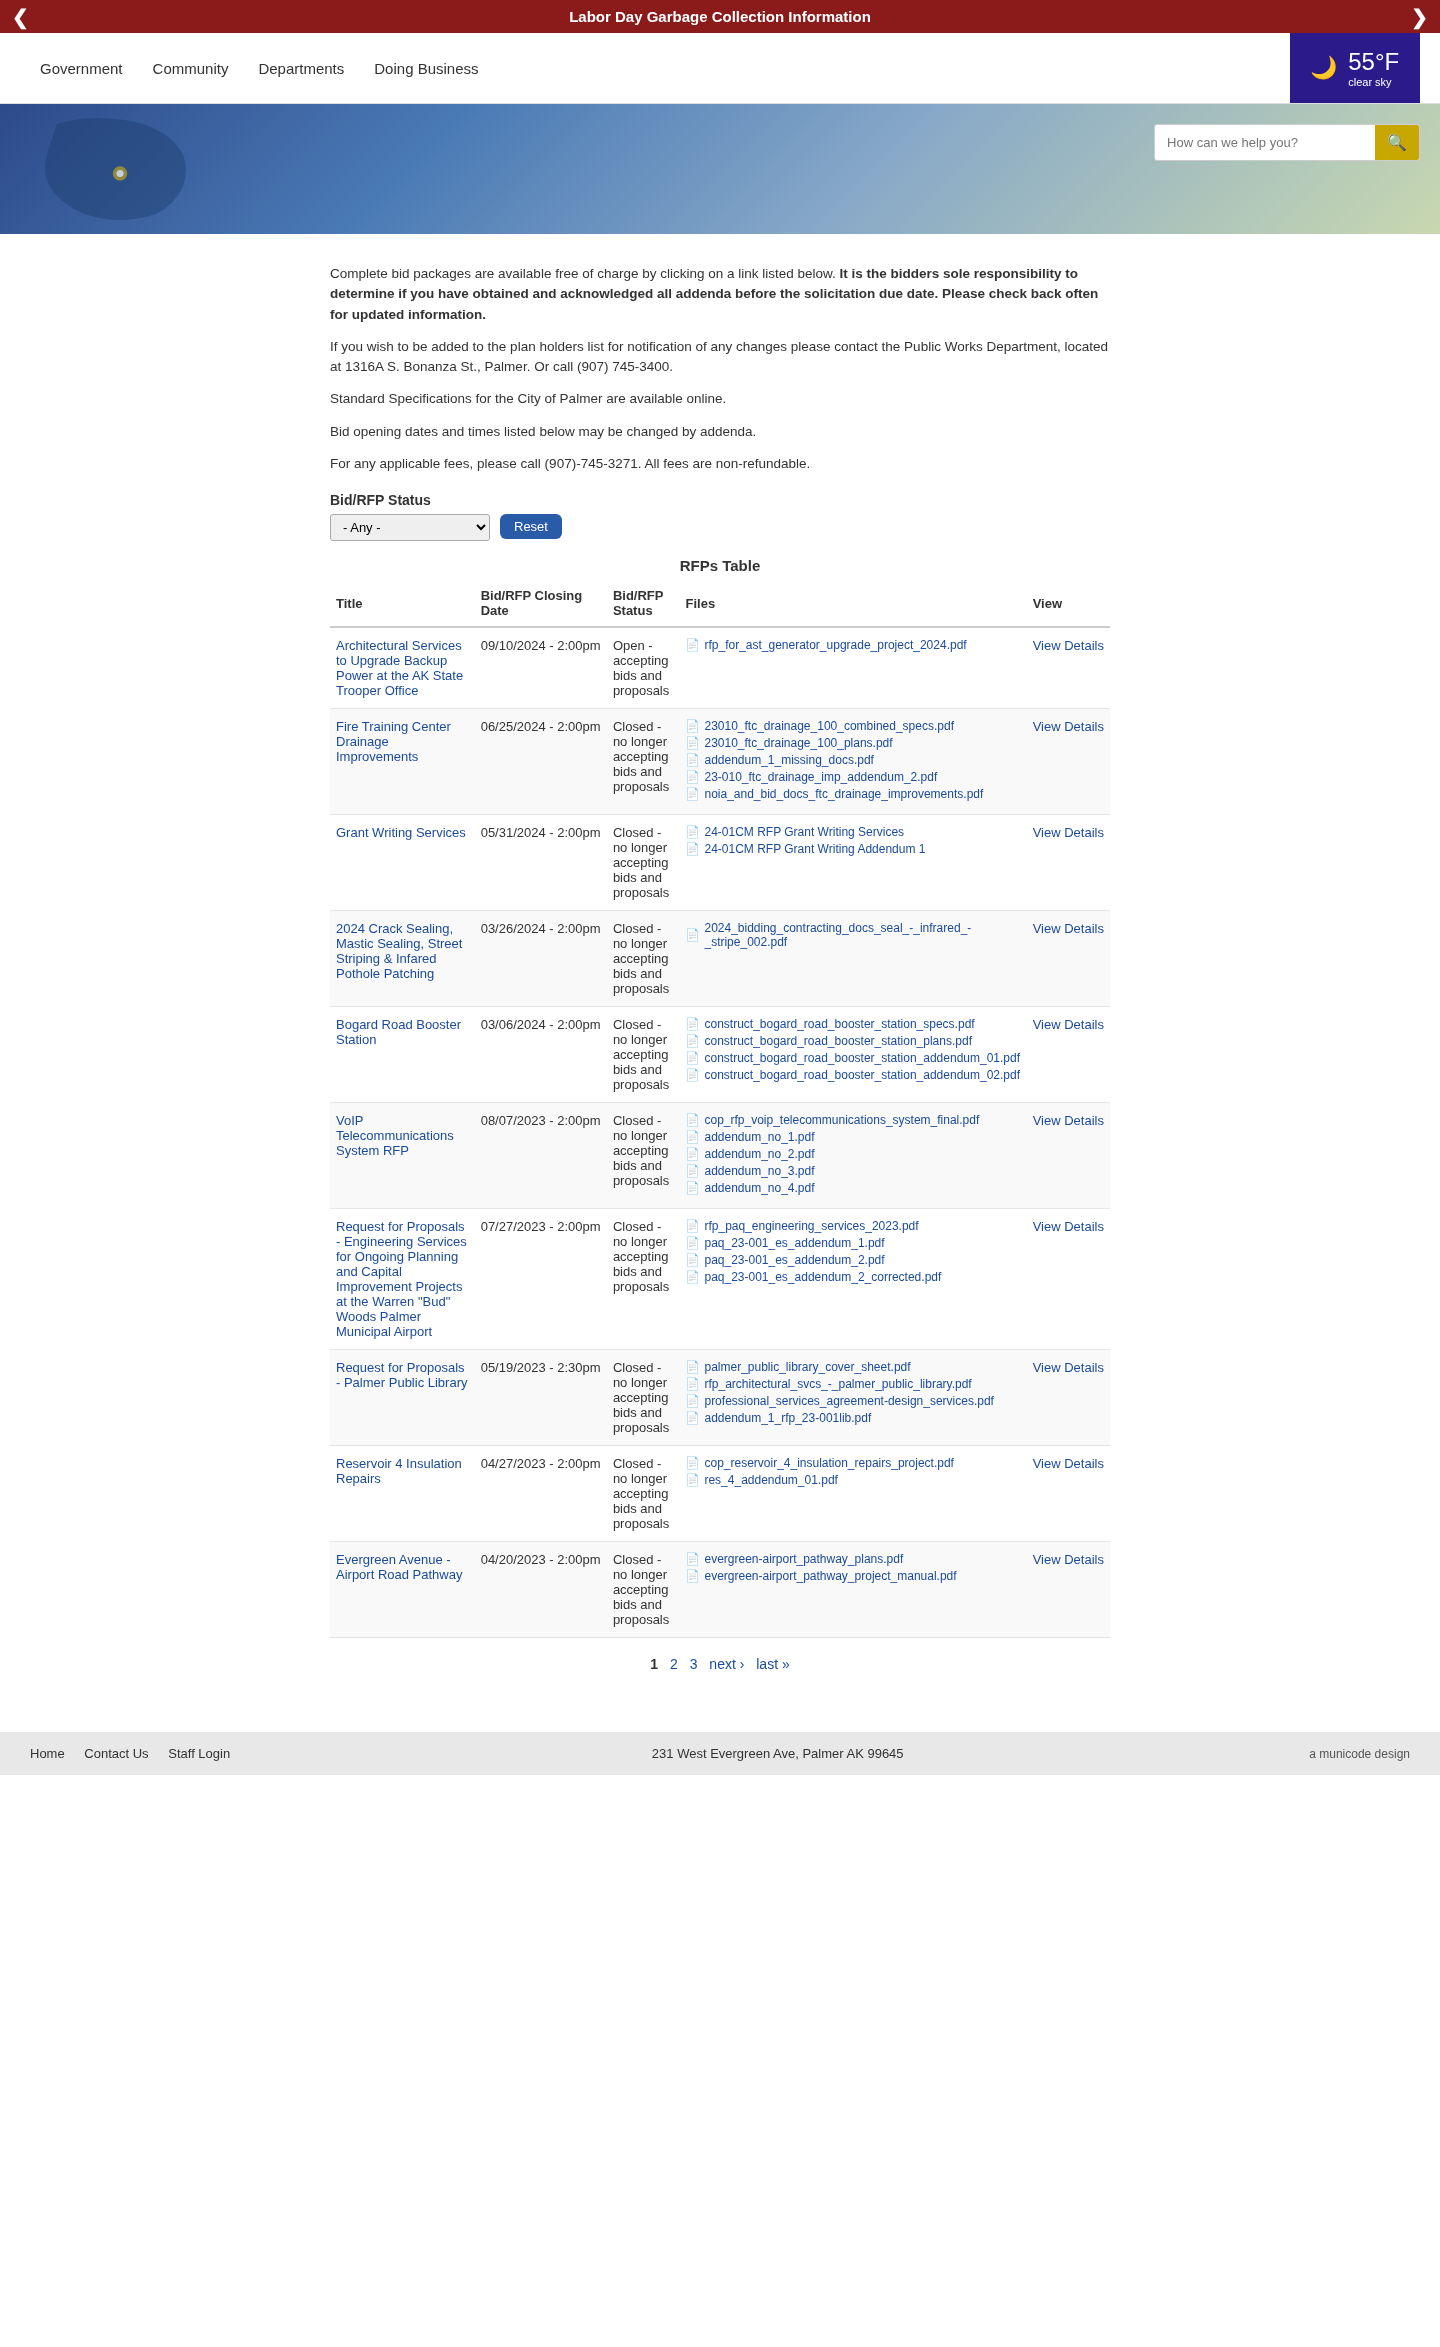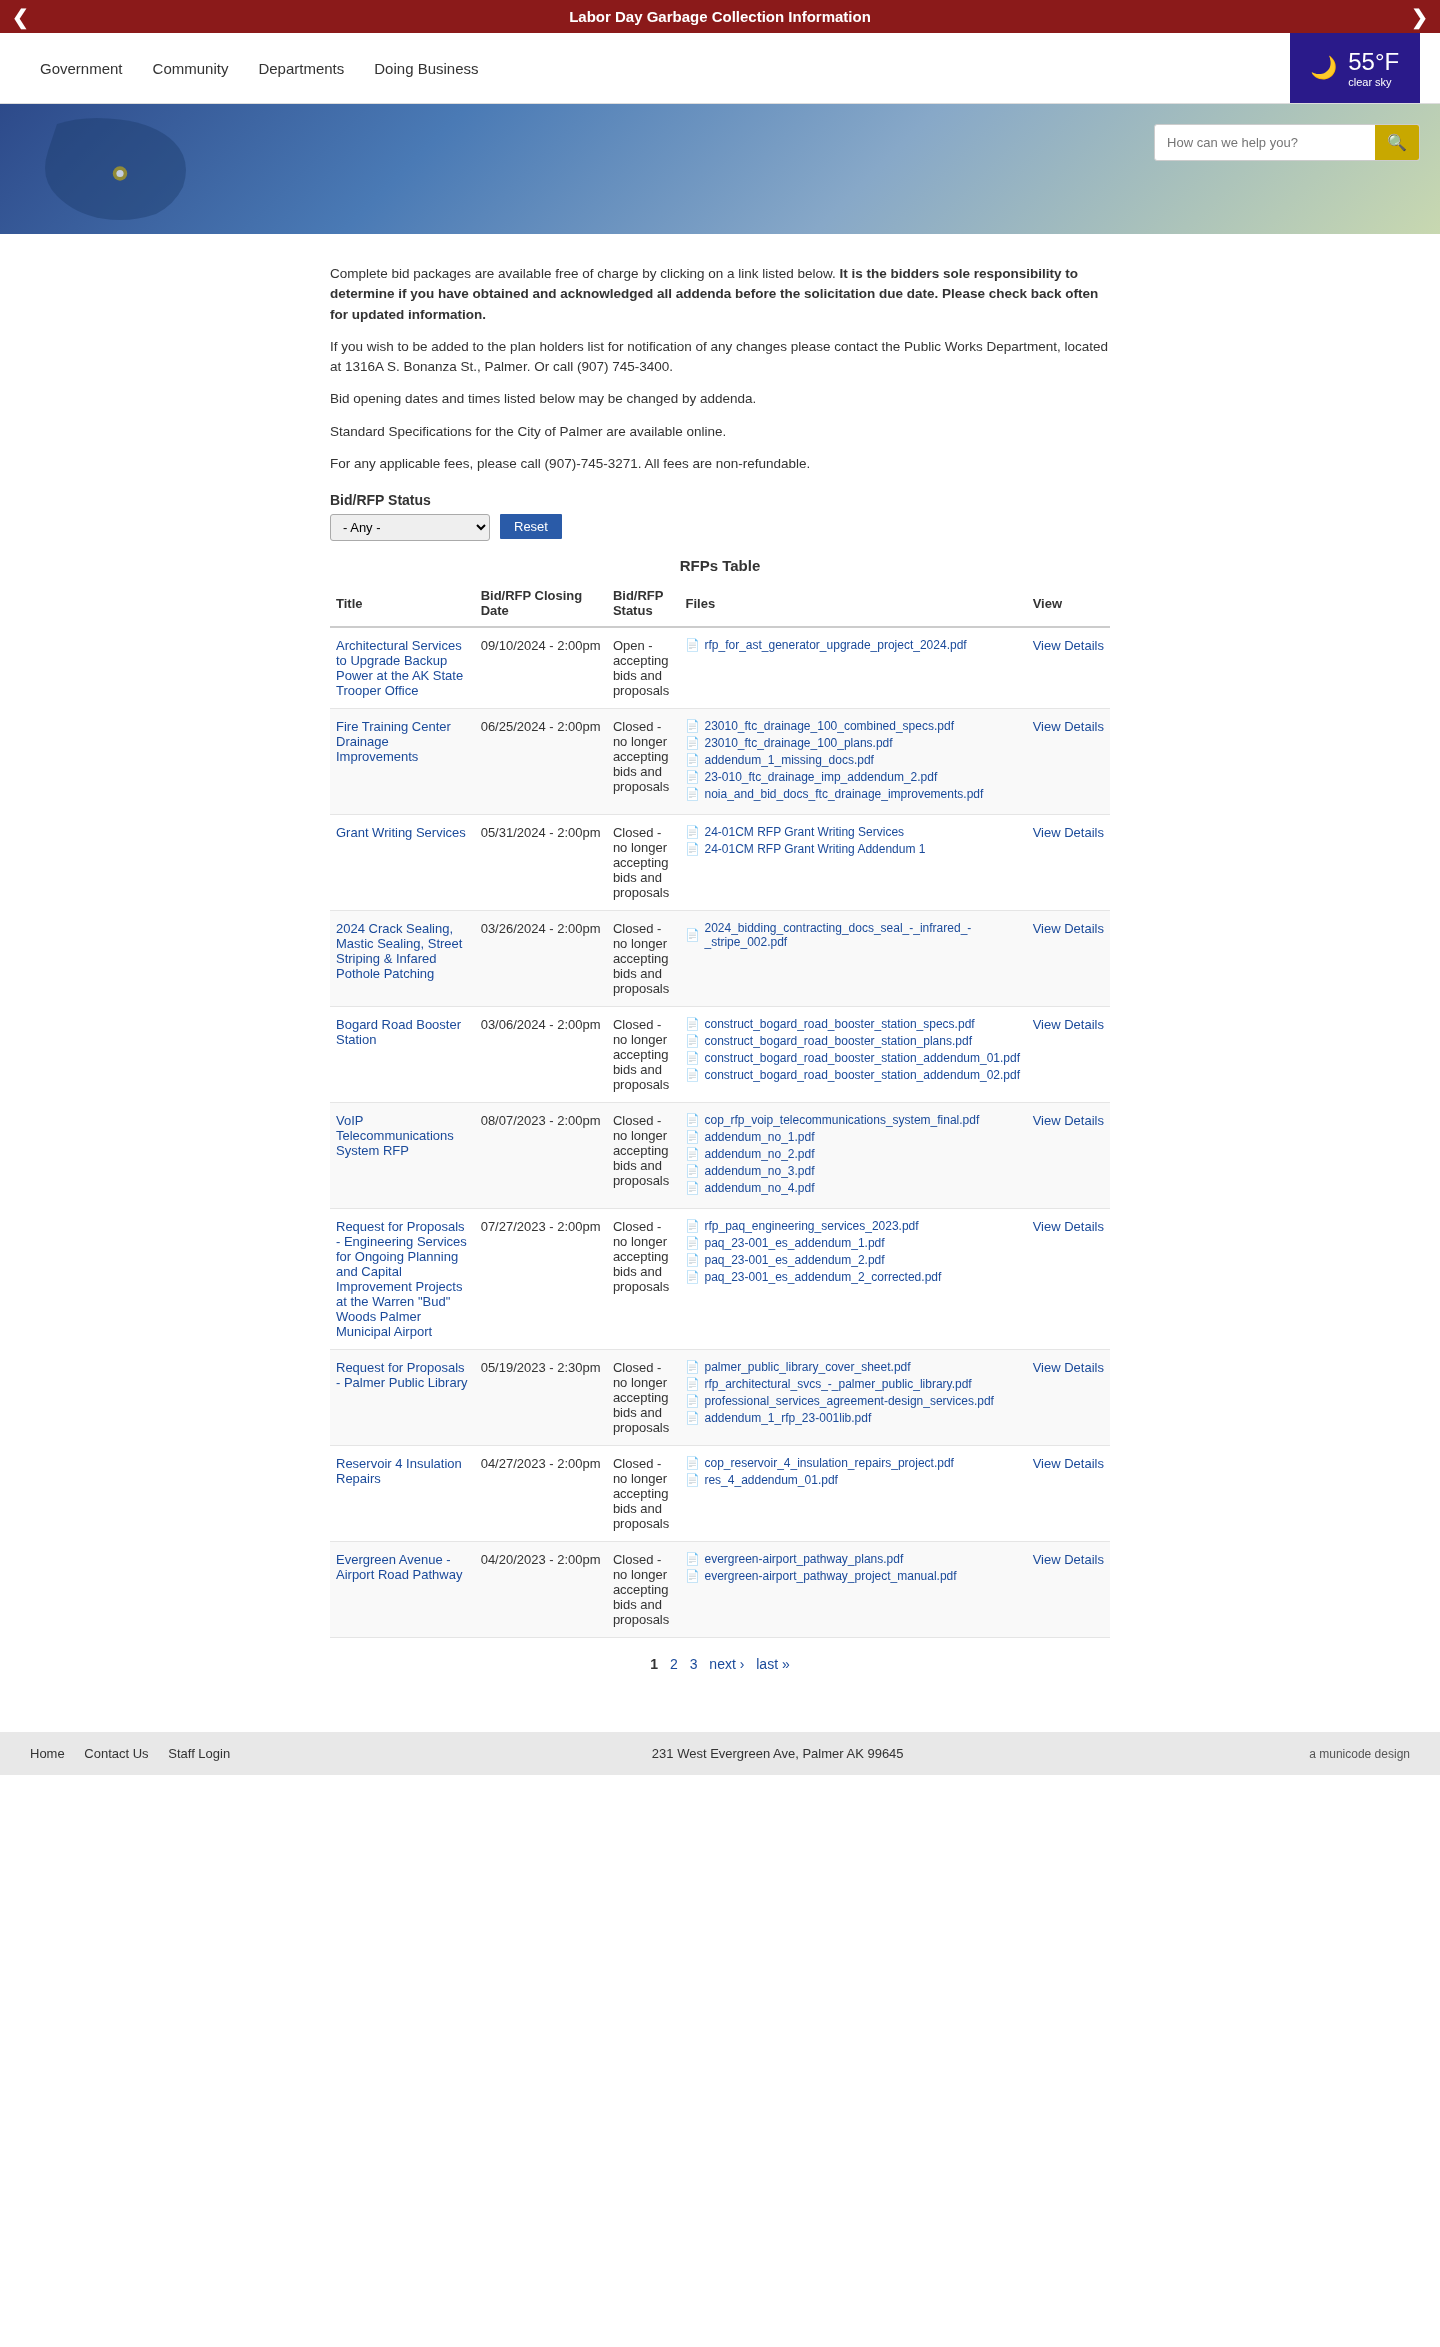--- a/index.html
+++ b/index.html
@@ -169,21 +169,21 @@
       border-radius: 3px;
       width: 160px;
     }
     .reset-btn {
       background: #2a5ba8;
       color: #fff;
       border: none;
       padding: 5px 14px;
       font-size: 13px;
       cursor: pointer;
-      border-radius: 1px;
+      border-radius: 6px;
     }
 
     
     .table-title {
       text-align: center;
       font-weight: bold;
       font-size: 15px;
       margin: 16px 0 6px;
     }
     .rfp-table {
@@ -320,22 +320,22 @@
 
 <div style="background:#fff; padding: 10px 0;">
 <div class="main-content">
 
 
   <div class="intro-text">
     <p>
       <span>Complete bid packages are available free of charge by clicking on a link listed below. </span><strong>It is the bidders sole responsibility to determine if you have obtained and acknowledged all addenda before the solicitation due date. Please check back often for updated information.</strong>
     </p>
     <p>If you wish to be added to the plan holders list for notification of any changes please contact the Public Works Department, located at 1316A S. Bonanza St., Palmer. Or call (907) 745-3400.</p>
+    <p>Standard Specifications for the City of Palmer are available online.</p>
     <p>Bid opening dates and times listed below may be changed by addenda.</p>
-    <p>Standard Specifications for the City of Palmer are available online.</p>
     <p>For any applicable fees, please call (907)-745-3271. All fees are non-refundable.</p>
   </div>
 
   <div class="filter-area">
     <div class="filter-label">Bid/RFP Status</div>
     <div class="filter-row">
       <select class="filter-select">
         <option>- Any -</option>
         <option>Open</option>
         <option>Closed</option>

